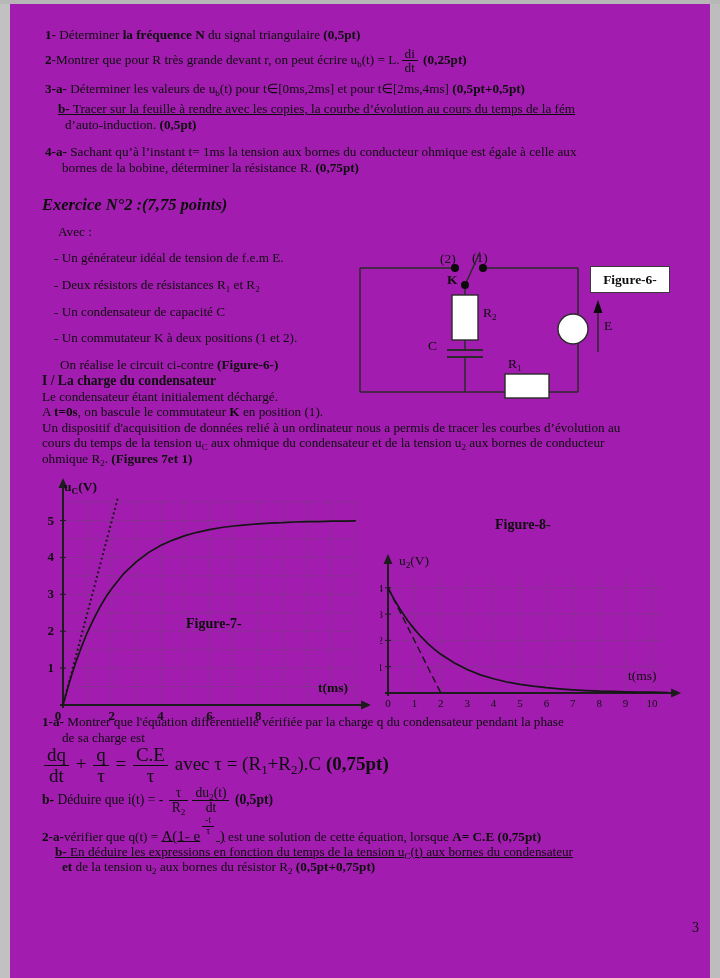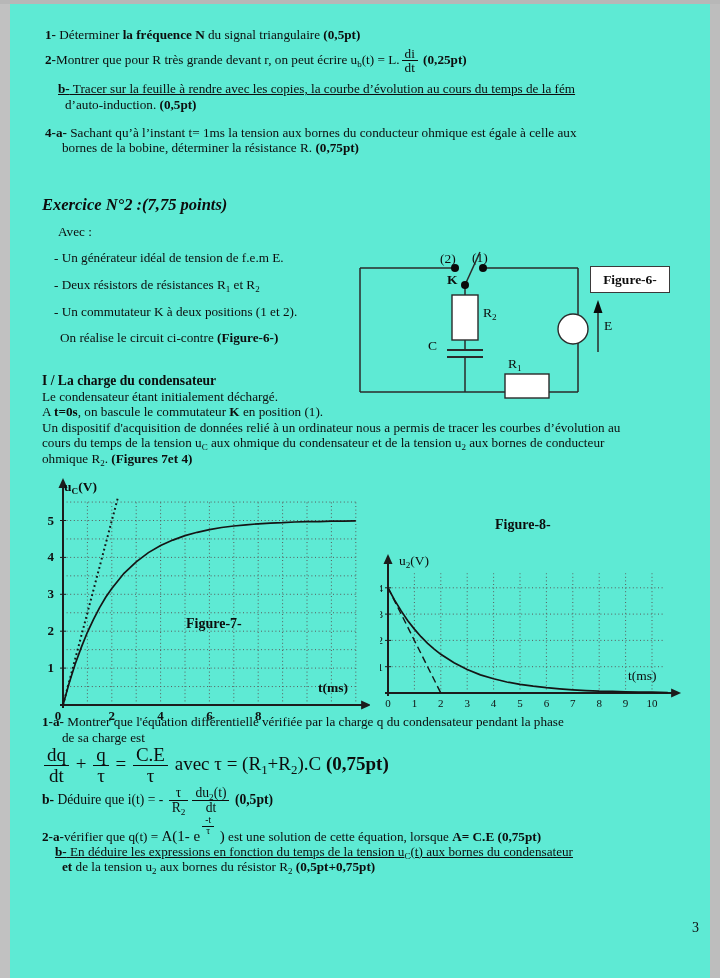--- a/index.html
+++ b/index.html
@@ -1,27 +1,27 @@
 <!DOCTYPE html>
 <html><head>
 <meta charset="utf-8">
 <style>
   html,body{margin:0;padding:0;background:#e8e8e8;}
-  .page{position:relative;width:720px;height:978px;background:#5eead4;overflow:hidden;
+  .page{position:relative;width:720px;height:978px;background:#a21caf;overflow:hidden;
         font-family:"Liberation Serif",serif;color:#0d0d0d;}
   .band{position:absolute;background:#c1c1c1;}
   .band-left{left:0;top:0;width:10px;height:978px;}
   .band-right{left:710px;top:0;width:10px;height:978px;background:#bdbdbd;}
   .band-top{left:0;top:0;width:720px;height:4px;background:#b7b7b7;}
   .blk{position:absolute;font-size:13.2px;line-height:15.6px;}
   .ln{margin:0 0 4px 0;}
   .tight .ln{margin:0;}
   .b{font-weight:bold;}
   .i{font-style:italic;}
-  .big{font-size:15px;}
+  .big{font-size:15px;text-decoration:underline;}
   sub{font-size:0.68em;vertical-align:-0.3em;line-height:0;}
   sup{font-size:0.66em;vertical-align:0.75em;line-height:0;}
   .frac{display:inline-block;text-align:center;vertical-align:middle;margin:0 2px;line-height:1.05;}
   .frac .num{display:block;border-bottom:1px solid #0d0d0d;padding:0 3px;}
   .frac .den{display:block;padding:0 3px;}
   sup .frac{font-size:9.5px;vertical-align:baseline;}
   .ex-title{font-size:16.5px;font-weight:bold;font-style:italic;margin:0 0 3px 0;}
   .ln2{line-height:14.7px;margin:12px;}
   .sec-h{font-weight:bold;font-size:13.6px;margin:0;}
   .ind10{padding-left:10px;}
@@ -57,31 +57,33 @@
 <body>
 
 <div class="page">
   <div class="band band-left"></div>
   <div class="band band-right"></div>
   <div class="band band-top"></div>
 
   <div class="blk" style="left:45px;top:27px;width:652px;">
     <div class="ln"><span class="b">1- </span><span>Déterminer </span><span class="b">la fréquence N</span><span> du signal triangulaire  </span><span class="b">(0,5pt)</span></div>
     <div class="ln" style="margin-bottom:6px;"><span class="b">2-</span><span>Montrer que pour R très grande devant r, on peut écrire u</span><sub>b</sub><span>(t) = L.</span><span class="frac"><span class="num"><span>di</span></span><span class="den"><span>dt</span></span></span><span> </span><span class="b">(0,25pt)</span></div>
+    <div class="ln"><span class="b">3-a-</span><span> Déterminer les valeurs de u</span><sub>b</sub><span>(t) pour t∈[0ms,2ms] et pour t∈[2ms,4ms]   </span><span class="b">(0,5pt+0,5pt)</span></div>
     <div class="ln ind13" style="margin-bottom:0;"><span class="b">b-</span><span> Tracer sur la feuille à rendre avec les copies, la courbe d’évolution au cours du temps de la fém</span></div>
     <div class="ln ind20" style="margin-bottom:12px;"><span>d’auto-induction. </span><span class="b">(0,5pt)</span></div>
     <div class="ln" style="margin-bottom:0;"><span class="b">4-a-</span><span> Sachant qu’à l’instant t= 1ms la tension aux bornes du conducteur ohmique est égale à celle aux</span></div>
     <div class="ln ind17" style="margin-bottom:16px;"><span>bornes de la bobine, déterminer la résistance R.  </span><span class="b">(0,75pt)</span></div>
   </div>
 
   <div class="blk" style="left:42px;top:197px;width:335px;">
     <div class="ex-title"><span class="b i">Exercice N°2 :(7,75 points)</span></div>
     <div class="ln2" style="padding-left:4px;"><span>Avec :</span></div>
     <div class="ln2"><span>- Un générateur idéal de tension de f.e.m E.</span></div>
     <div class="ln2"><span>- Deux résistors  de résistances R</span><sub>1</sub><span> et R</span><sub>2</sub></div>
+    <div class="ln2"><span>- Un condensateur de capacité C</span></div>
     <div class="ln2"><span>- Un commutateur K à deux positions (1 et 2).</span></div>
     <div class="ln2" style="padding-left:6px;"><span>On réalise le circuit ci-contre </span><span class="b">(Figure-6-)</span></div>
   </div>
 
   <div class="fig6">
     <svg width="334" height="160">
 
       <line class="wire" x1="8" y1="18" x2="103" y2="18"></line>
       <line class="wire" x1="131" y1="18" x2="226" y2="18"></line>
       <line class="wire" x1="8" y1="18" x2="8" y2="142"></line>
@@ -117,21 +119,21 @@
     <div class="clabel" style="left:252px;top:68px;"><span>E</span></div>
     <div class="fig6-caption">Figure-6-</div>
   </div>
 
   <div class="blk tight" style="left:42px;top:373px;width:655px;">
     <div class="ln sec-h"><span class="b">I / La charge du condensateur</span></div>
     <div class="ln"><span>Le condensateur étant initialement déchargé.</span></div>
     <div class="ln"><span>A </span><span class="b">t=0s</span><span>, on bascule le commutateur </span><span class="b">K</span><span> en position (1).</span></div>
     <div class="ln"><span>Un dispositif d'acquisition de données relié à un ordinateur nous a permis de tracer les courbes d’évolution au</span></div>
     <div class="ln"><span>cours du temps de la tension u</span><sub>C</sub><span> aux ohmique du condensateur  et de la tension u</span><sub>2</sub><span> aux bornes de  conducteur</span></div>
-    <div class="ln"><span>ohmique R</span><sub>2</sub><span>. </span><span class="b">(Figures 7et 4)</span></div>
+    <div class="ln"><span>ohmique R</span><sub>2</sub><span>. </span><span class="b">(Figures 7et 1)</span></div>
   </div>
 
   <div class="figwrap" style="left:30px;top:476px;width:340px;height:246px;">
     <svg id="chart-fig7" width="340" height="246">
         <line x1="57.4" y1="229" x2="57.4" y2="26.05000000000001" class="grid"></line>
         <line x1="81.8" y1="229" x2="81.8" y2="26.05000000000001" class="grid"></line>
         <line x1="106.19999999999999" y1="229" x2="106.19999999999999" y2="26.05000000000001" class="grid"></line>
         <line x1="130.6" y1="229" x2="130.6" y2="26.05000000000001" class="grid"></line>
         <line x1="155" y1="229" x2="155" y2="26.05000000000001" class="grid"></line>
         <line x1="179.39999999999998" y1="229" x2="179.39999999999998" y2="26.05000000000001" class="grid"></line>

